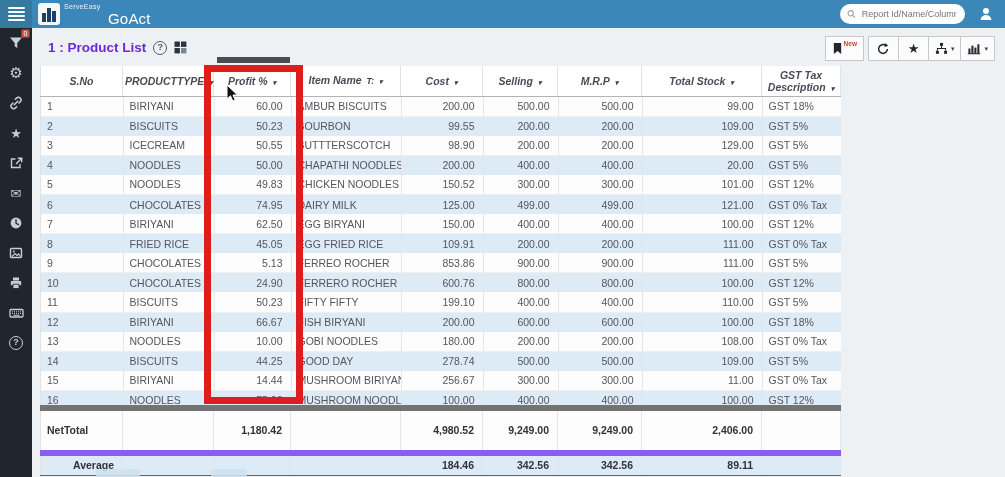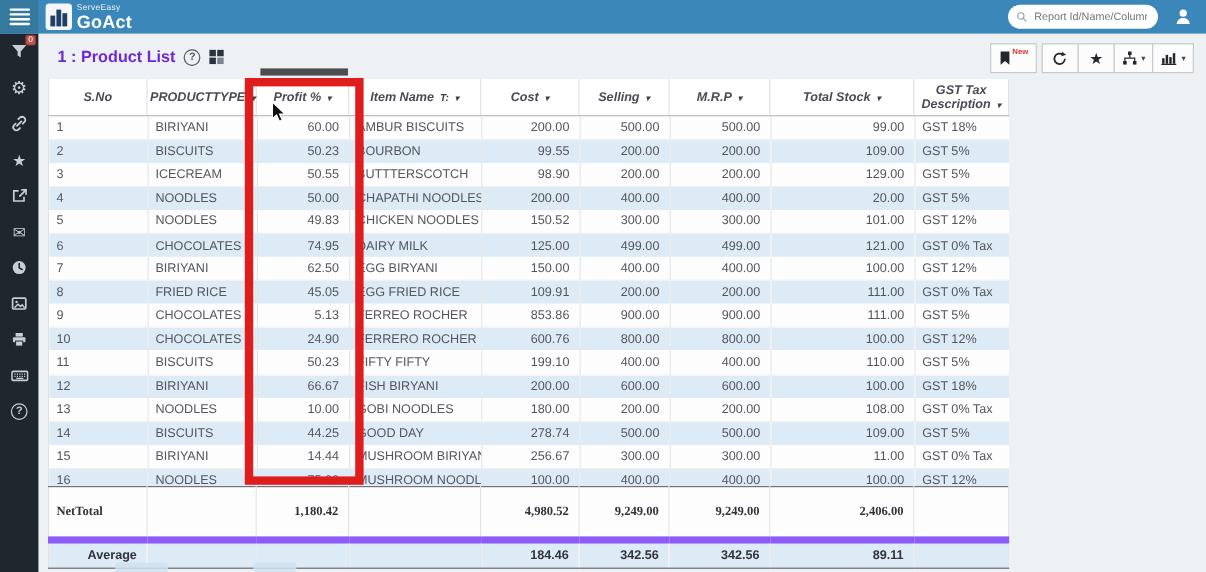--- a/index.html
+++ b/index.html
@@ -13,21 +13,21 @@
   
   .topbar { position:absolute; left:0; top:0; width:1005px; height:28px; background:#3c87b9; z-index:5; }
   .hamburger { position:absolute; left:0; top:0; width:32px; height:28px; background:#35799f;
     display:flex; flex-direction:column; justify-content:center; align-items:center; gap:2px; cursor:pointer; }
   .hamburger i { display:block; width:17px; height:2px; background:#fff; border-radius:1px; }
   .logo { position:absolute; left:38px; top:1px; height:26px; display:flex; align-items:center; gap:4px; }
   .logo-ico { width:22px; height:22px; background:#f4f6f8; border-radius:3px; display:flex; align-items:flex-end; justify-content:center; gap:1px; padding:3px 3px; }
   .logo-ico i { display:block; background:#1e3f66; width:4px; }
   .logo-text { color:#fff; line-height:1; }
   .brand-small { font-size:7px; letter-spacing:.3px; opacity:.9; display:block; margin-bottom:1px; }
-  .brand { font-size:15px; font-weight:bold; letter-spacing:.2px; display:block; }
+  .brand { font-size:15px; font-weight:normal; letter-spacing:.2px; display:block;margin-left:44px; }
   .search { position:absolute; right:40px; top:4px; width:125px; height:20px; background:#fff; border-radius:10px;
     display:flex; align-items:center; padding:0 7px; gap:4px; }
   .search input { border:none; outline:none; width:100%; font-size:9px; color:#777; font-family:"Liberation Sans",sans-serif; background:transparent; }
   .user-btn { position:absolute; right:8px; top:3px; width:22px; height:22px; display:flex; align-items:center; justify-content:center; cursor:pointer; }
 
   
   .sidebar { position:absolute; left:0; top:28px; width:32px; height:449px; background:#20262e; z-index:4; }
   .side-icon { position:relative; width:32px; height:30px; display:flex; align-items:center; justify-content:center;
     color:#c9ced6; cursor:pointer; font-size:13px; }
   .side-icon svg { display:block; }
@@ -59,21 +59,21 @@
   thead th .hcaret { font-size:7px; color:#3e4248; margin-left:5px; }
   thead th .hfilter { font-size:8.5px; color:#3e4248; margin-left:5px; }
   .body-clip { height:308px; overflow:hidden; border-left:1px solid #e2e2e2; }
   tbody td { height:19.6px; padding:0 8px 0 6px; font-size:10.5px; color:#55555e; white-space:nowrap; overflow:hidden;
     border-right:1px solid #e3e6e9; }
   tbody tr:nth-child(odd) td { background:#fdfdfd; border-bottom:1px solid #efefef; }
   tbody tr:nth-child(even) td { background:#dcebf5; }
   .num { text-align:right; }
   .totals { border-left:1px solid #e2e2e2; }
   .totals td { font-size:10.5px; font-weight:bold; color:#32323b; background:#fff; border-right:1px solid #e3e6e9; padding:0 8px 0 6px; white-space:nowrap; }
-  tr[data-name="net-total-row"] td { height:45px; border-top:1px solid #737373;font-family:Liberation Serif, serif; }
+  tr[data-name="net-total-row"] td { height:45px; border-top:6px solid #737373; }
   tr[data-name="average-row"] td { height:23px; border-top:6px solid #8b5cf6; border-bottom:1px solid #63636b;padding-left:32px; }
 
   
   .drag-bar { position:absolute; left:217px; top:57px; width:73px; height:6px; background:#4c4c52; z-index:6; }
   .highlight-rect { position:absolute; left:204px; top:65px; width:99px; height:339px;
     border:7px solid #e01d1d; z-index:7; pointer-events:none; }
   .cursor { position:absolute; left:226px; top:84px; z-index:9; }
   .ghost-btn { position:absolute; height:8px; top:469px; background:#cfe2f0; border-radius:2px; opacity:.85; z-index:1; }
   .ghost-a { left:96px; width:44px; } .ghost-b { left:211px; width:36px; }
 </style>

